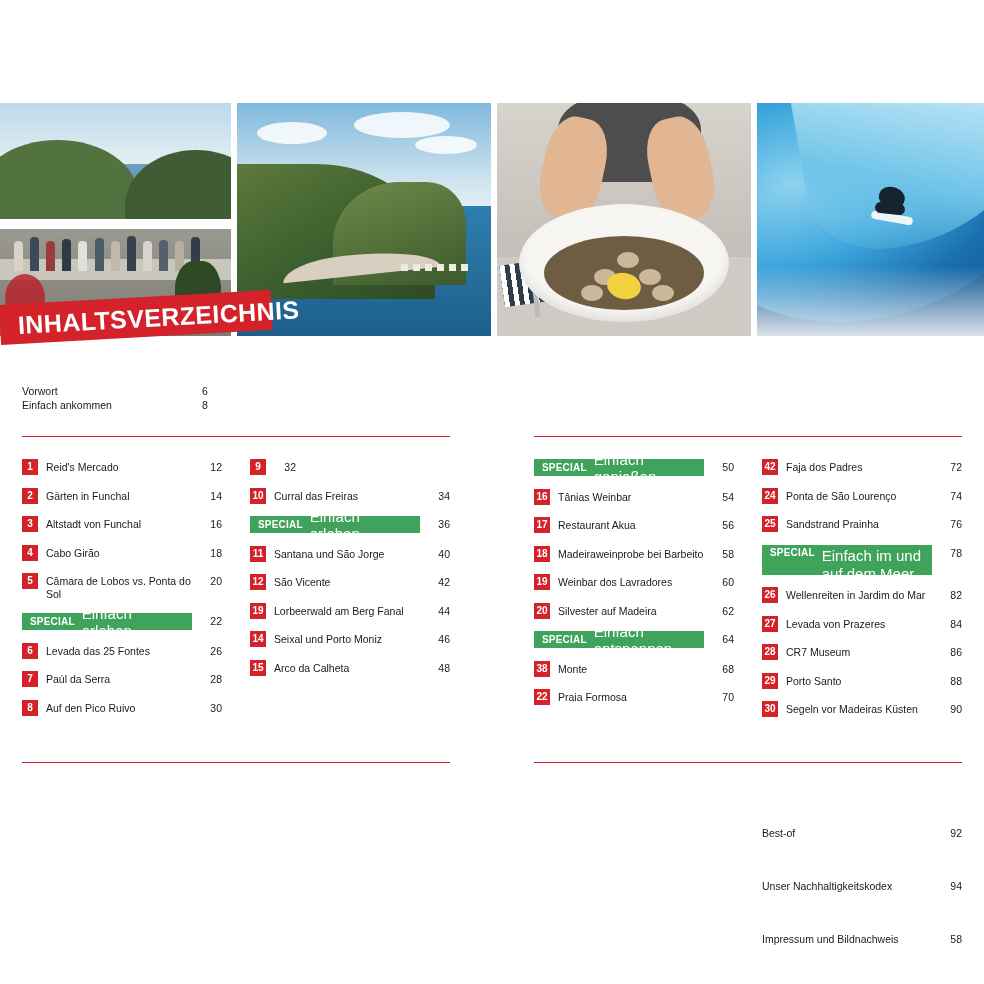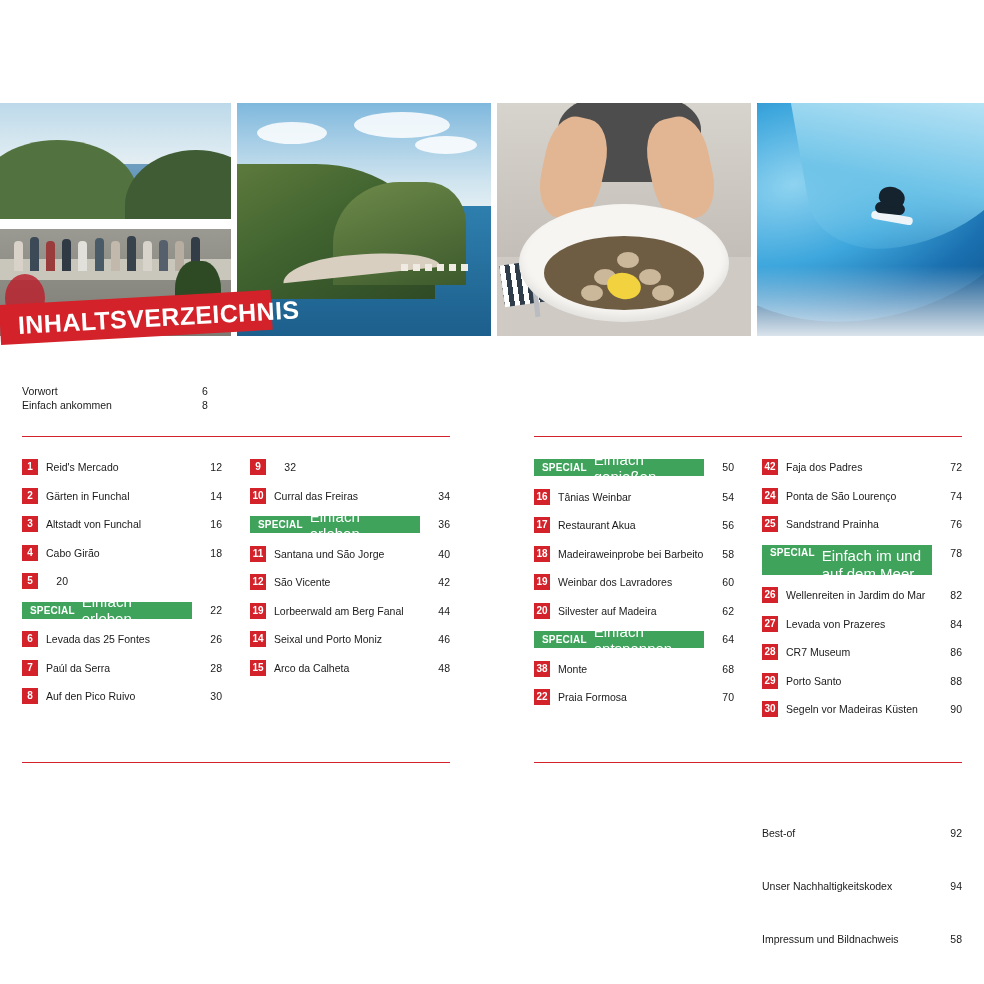--- a/index.html
+++ b/index.html
@@ -406,20 +406,21 @@
       <div class="entry-title">Altstadt von Funchal</div>
       <div class="entry-page">16</div>
     </div>
     <div class="entry">
       <div class="num">4</div>
       <div class="entry-title">Cabo Girão</div>
       <div class="entry-page">18</div>
     </div>
     <div class="entry">
       <div class="num">5</div>
+      <div class="entry-title">Câmara de Lobos vs. Ponta do Sol</div>
       <div class="entry-page">20</div>
     </div>
     <div class="special">
       <div class="special-bar">
         <span class="special-tag">SPECIAL</span>
         <span class="special-label">Einfach erleben</span>
       </div>
       <div class="special-page">22</div>
     </div>
     <div class="entry">

